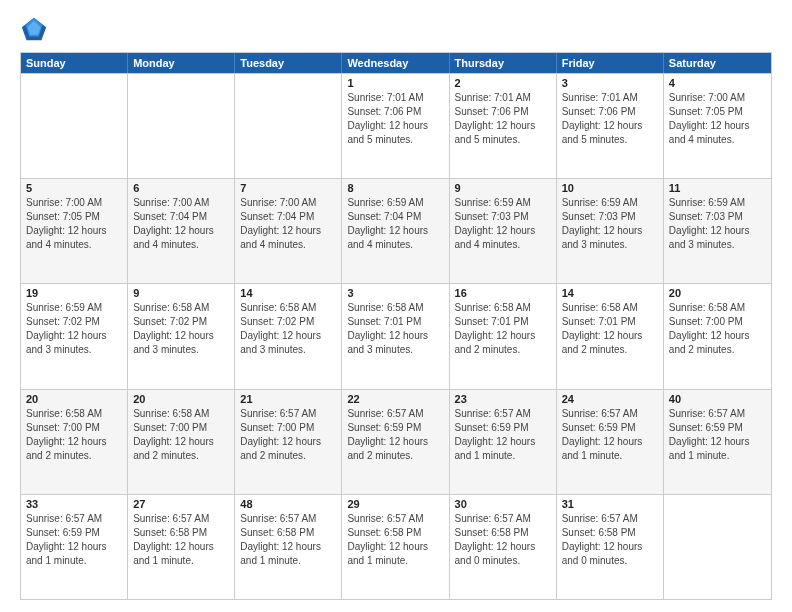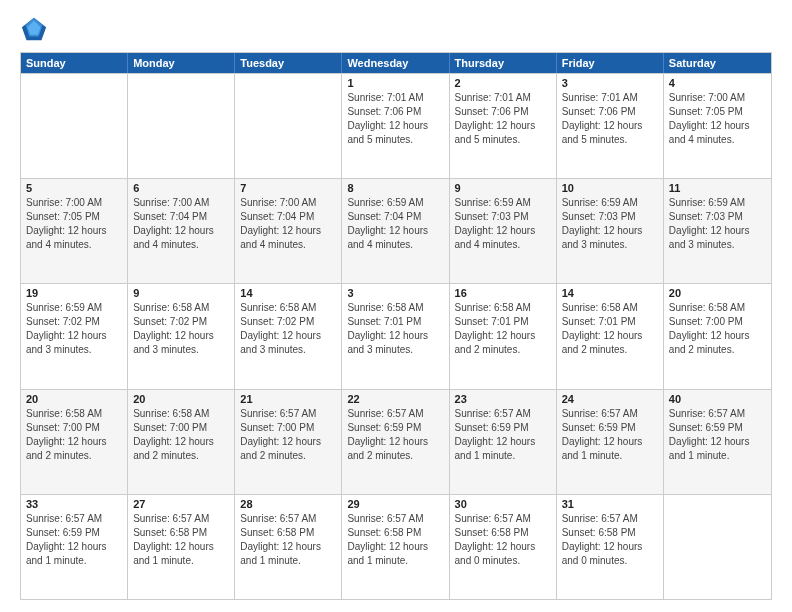--- a/index.html
+++ b/index.html
@@ -307,21 +307,21 @@
 Sunset: 6:59 PM
 Daylight: 12 hours and 1 minute.</div>
           </div>
           <div class="cal-cell">
             <div class="cell-day">27</div>
             <div class="cell-info" style="white-space: pre-line;">Sunrise: 6:57 AM
 Sunset: 6:58 PM
 Daylight: 12 hours and 1 minute.</div>
           </div>
           <div class="cal-cell">
-            <div class="cell-day">28</div>
+            <div class="cell-day">48</div>
             <div class="cell-info" style="white-space: pre-line;">Sunrise: 6:57 AM
 Sunset: 6:58 PM
 Daylight: 12 hours and 1 minute.</div>
           </div>
           <div class="cal-cell">
             <div class="cell-day">29</div>
             <div class="cell-info" style="white-space: pre-line;">Sunrise: 6:57 AM
 Sunset: 6:58 PM
 Daylight: 12 hours and 1 minute.</div>
           </div>

